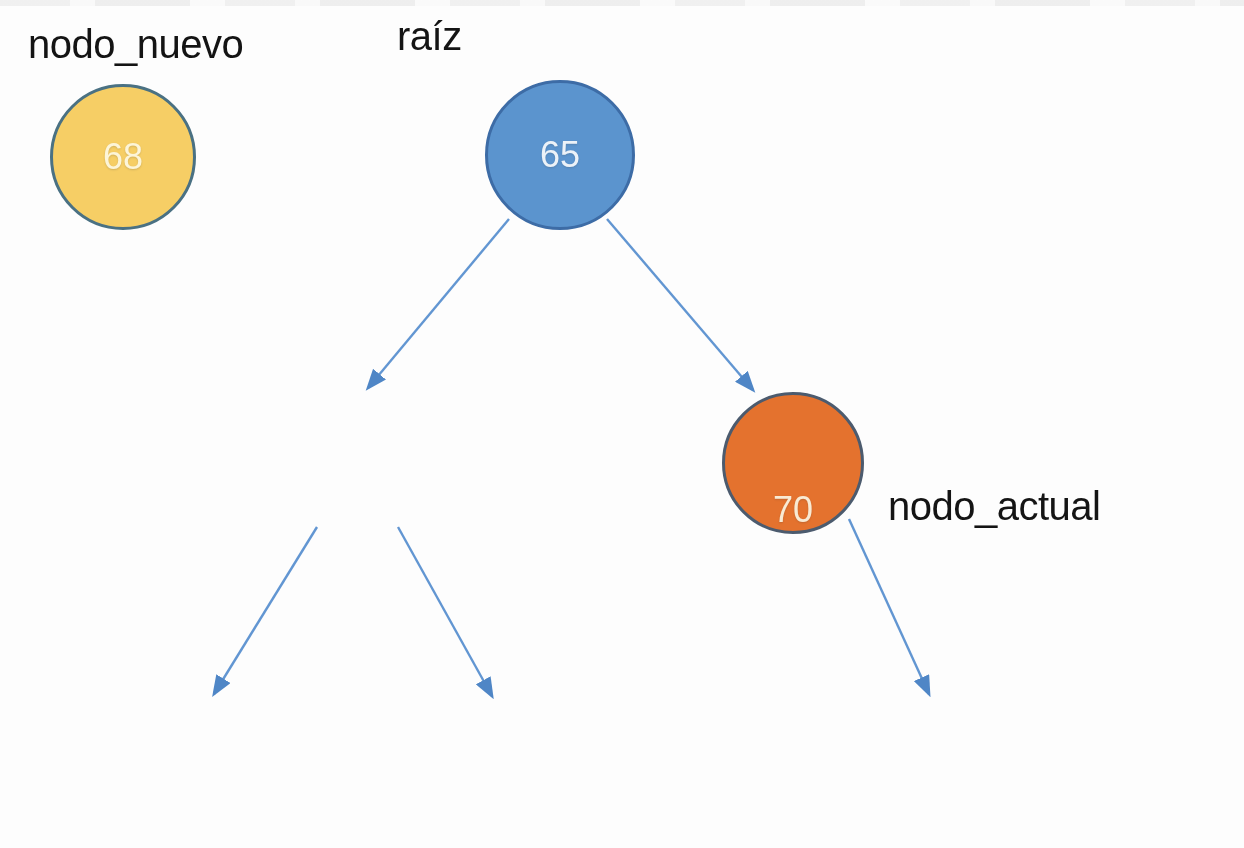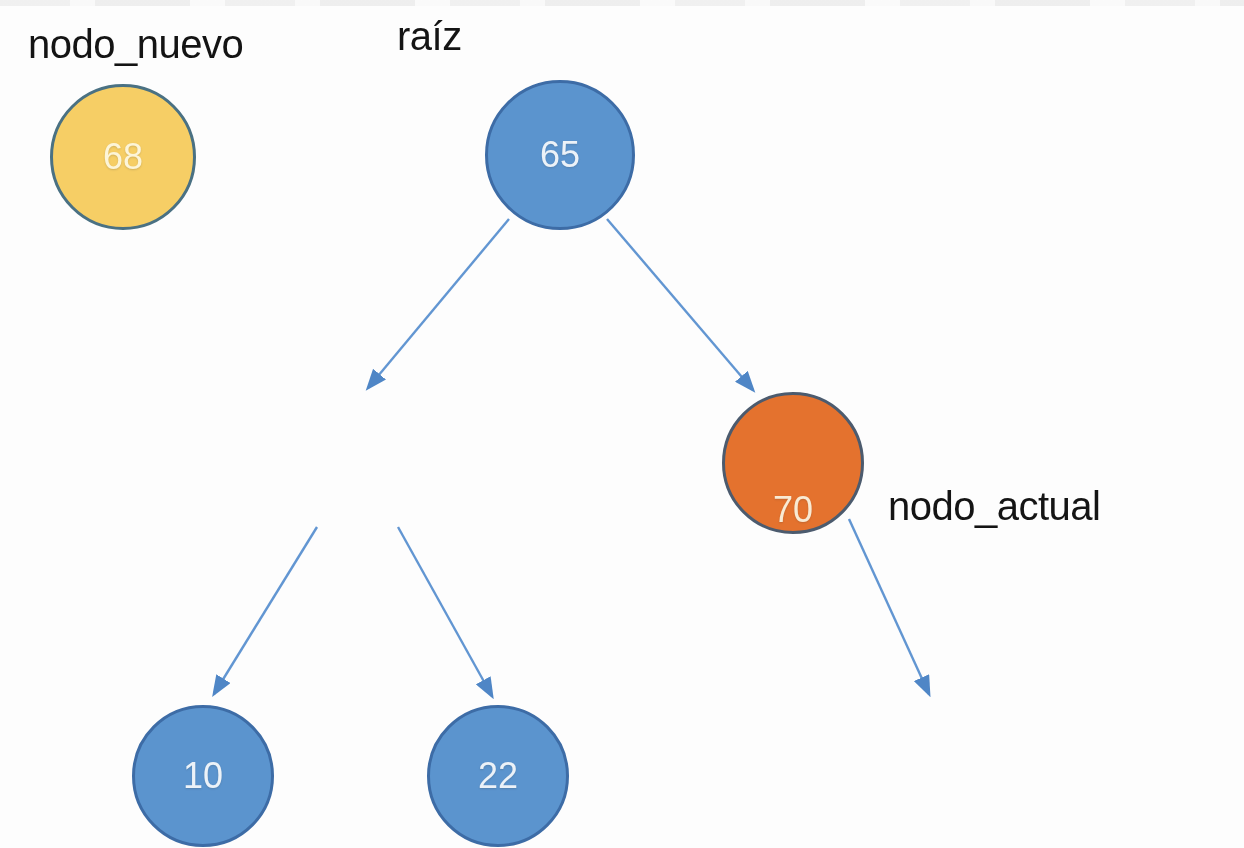--- a/index.html
+++ b/index.html
@@ -111,22 +111,16 @@
 
   <div class="node blue" id="node-65">
     <span>65</span>
   </div>
 
 
   <div class="node orange" id="node-70">
     <span>70</span>
   </div>
 
-  <div class="node blue" id="node-10">
-    <span>10</span>
-  </div>
 
-  <div class="node blue" id="node-22">
-    <span>22</span>
-  </div>
 
 
 </div>
 
 </body></html>

